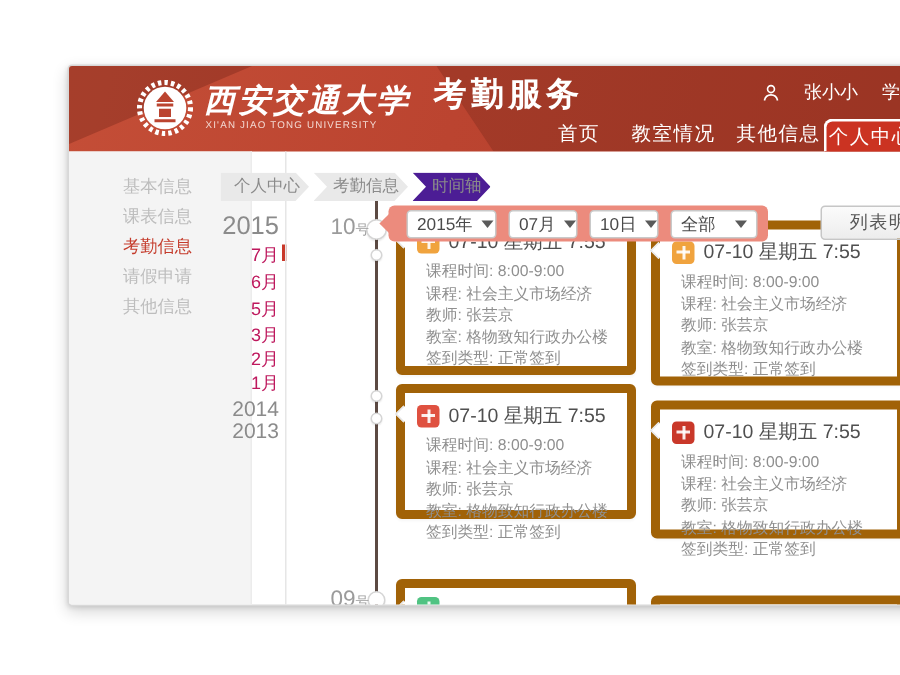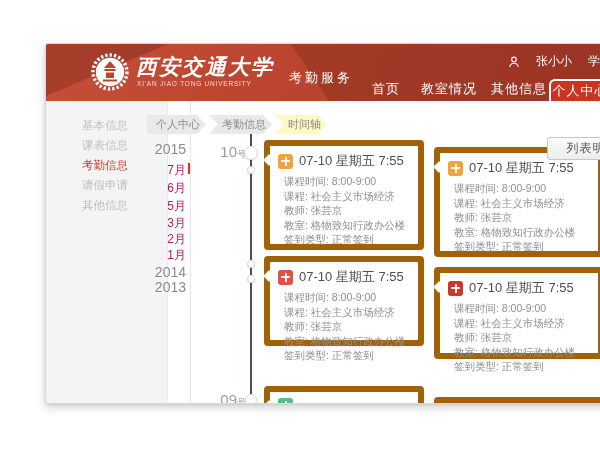--- a/index.html
+++ b/index.html
@@ -12,43 +12,43 @@
   .header{position:absolute;left:0;top:0;width:100%;height:57px;
     background:linear-gradient(105deg,#c44e37 0%,#bb4430 45%,#b13e2b 100%);}
   .hdr-dark-left{position:absolute;left:0;top:0;width:100%;height:100%;
     background:rgba(60,10,5,.22);clip-path:polygon(0 0,122px 0,0 52px);}
   .hdr-dark-right{position:absolute;left:0;top:0;width:100%;height:100%;
     background:rgba(40,5,0,.16);clip-path:polygon(245px 0,100% 0,100% 100%,283px 100%);}
   .logo{position:absolute;left:44px;top:8px;width:40px;height:40px;}
   .brand-zh{position:absolute;left:90px;top:9px;font-family:"DejaVu Serif","Liberation Serif",serif;
     font-style:italic;font-weight:700;font-size:21px;color:#fff;letter-spacing:2px;white-space:nowrap;}
   .brand-en{position:absolute;left:91px;top:36px;font-size:6.5px;color:#f3d9d2;letter-spacing:.8px;white-space:nowrap;}
-  .brand-svc{position:absolute;left:243px;top:25px;font-size:13px;font-weight:400;color:#fff;letter-spacing:3px;white-space:nowrap;}
+  .brand-svc{position:absolute;left:243px;top:4px;font-size:22px;font-weight:700;color:#fff;letter-spacing:3px;white-space:nowrap;}
   .user{position:absolute;right:8px;top:9px;display:flex;align-items:center;gap:16px;color:#fff;font-size:12px;}
   .nav-link{position:absolute;top:36px;color:#fff;font-size:13px;letter-spacing:1px;cursor:pointer;}
   .nav-tab{position:absolute;left:503px;top:35px;width:63px;height:22px;background:#cb3322;
     border:2px solid #fff;border-bottom:none;border-radius:6px 6px 0 0;color:#fff;font-size:13px;
     display:flex;align-items:center;justify-content:center;letter-spacing:1px;z-index:3;}
   
   .sidebar{position:absolute;left:0;top:57px;width:122px;height:304px;background:#f4f4f4;border-right:1px solid #ececec;}
   .side-item{position:absolute;left:0;width:100%;height:20px;line-height:20px;padding-left:36px;
     font-size:11.5px;color:#bdbdbd;cursor:pointer;white-space:nowrap;}
   .side-item.active{color:#c43b2b;}
   
   .crumbs{position:absolute;left:101px;top:71px;height:19px;display:flex;z-index:2;}
   .crumb{height:19px;line-height:19px;font-size:11px;color:#8a8a8a;background:#e9e9e9;
     padding:0 6px 0 13px;margin-right:3px;cursor:pointer;
     clip-path:polygon(0 0,calc(100% - 9px) 0,100% 50%,calc(100% - 9px) 100%,0 100%,9px 50%);}
   .crumb.first{clip-path:polygon(0 0,calc(100% - 9px) 0,100% 50%,calc(100% - 9px) 100%,0 100%);padding-left:9px;}
-  .crumb.last{background:#fef9c3;}
+  .crumb.last{background:#4c1d95;}
   
   .rail{position:absolute;left:98px;top:0;width:45px;height:100%;}
   .rail-item{position:absolute;right:3px;color:#be185d;font-size:12px;cursor:pointer;white-space:nowrap;}
   .rail-item.year{font-size:14px;color:#8b8b8b;}
-  .rail-item.big{font-size:14px;color:#8b8b8b;}
+  .rail-item.big{font-size:17px;color:#8b8b8b;}
   .divider{position:absolute;left:144px;top:57px;width:1px;height:304px;background:#e6e6e6;}
   .cur-tick{position:absolute;left:142px;top:119px;width:3px;height:11px;background:#c9382a;}
   
   .tl-line{position:absolute;left:204px;top:85px;width:2px;height:276px;background:#5c4a43;}
   .tl-node{position:absolute;background:#fff;border:1px solid #d5d5d5;border-radius:50%;box-shadow:0 1px 1px rgba(0,0,0,.08);}
   .day-marker{position:absolute;left:158px;width:42px;text-align:right;color:#9b9b9b;white-space:nowrap;}
   .day-num{font-size:15px;}
   .day-suffix{font-size:9px;}
   
   .card{position:absolute;background:#fff;border:6px solid #a16207;border-radius:4px;z-index:1;
@@ -216,16 +216,35 @@
 
     <div class="card" style="left:218px;top:342px;width:160px;height:60px">
       <span class="card-arrow"></span>
       <div class="card-head">
         <span class="card-icon" style="background: rgb(80, 195, 130);"></span>
       </div>
     </div>
 
     <div class="card" style="left:388px;top:353px;width:170px;height:40px"></div>
 
+    <div class="filter-bar">
+      <span class="filter-arrow"></span>
+      <div class="dd" style="width:60px">
+        <span class="dd-val">2015年</span>
+        <span class="caret"></span>
+      </div>
+      <div class="dd" style="width:46px">
+        <span class="dd-val">07月</span>
+        <span class="caret"></span>
+      </div>
+      <div class="dd" style="width:46px">
+        <span class="dd-val">10日</span>
+        <span class="caret"></span>
+      </div>
+      <div class="dd" style="width:58px">
+        <span class="dd-val">全部</span>
+        <span class="caret"></span>
+      </div>
+    </div>
     <div class="list-btn">列表明细</div>
 
   </div>
 </div>
 
 </body></html>

